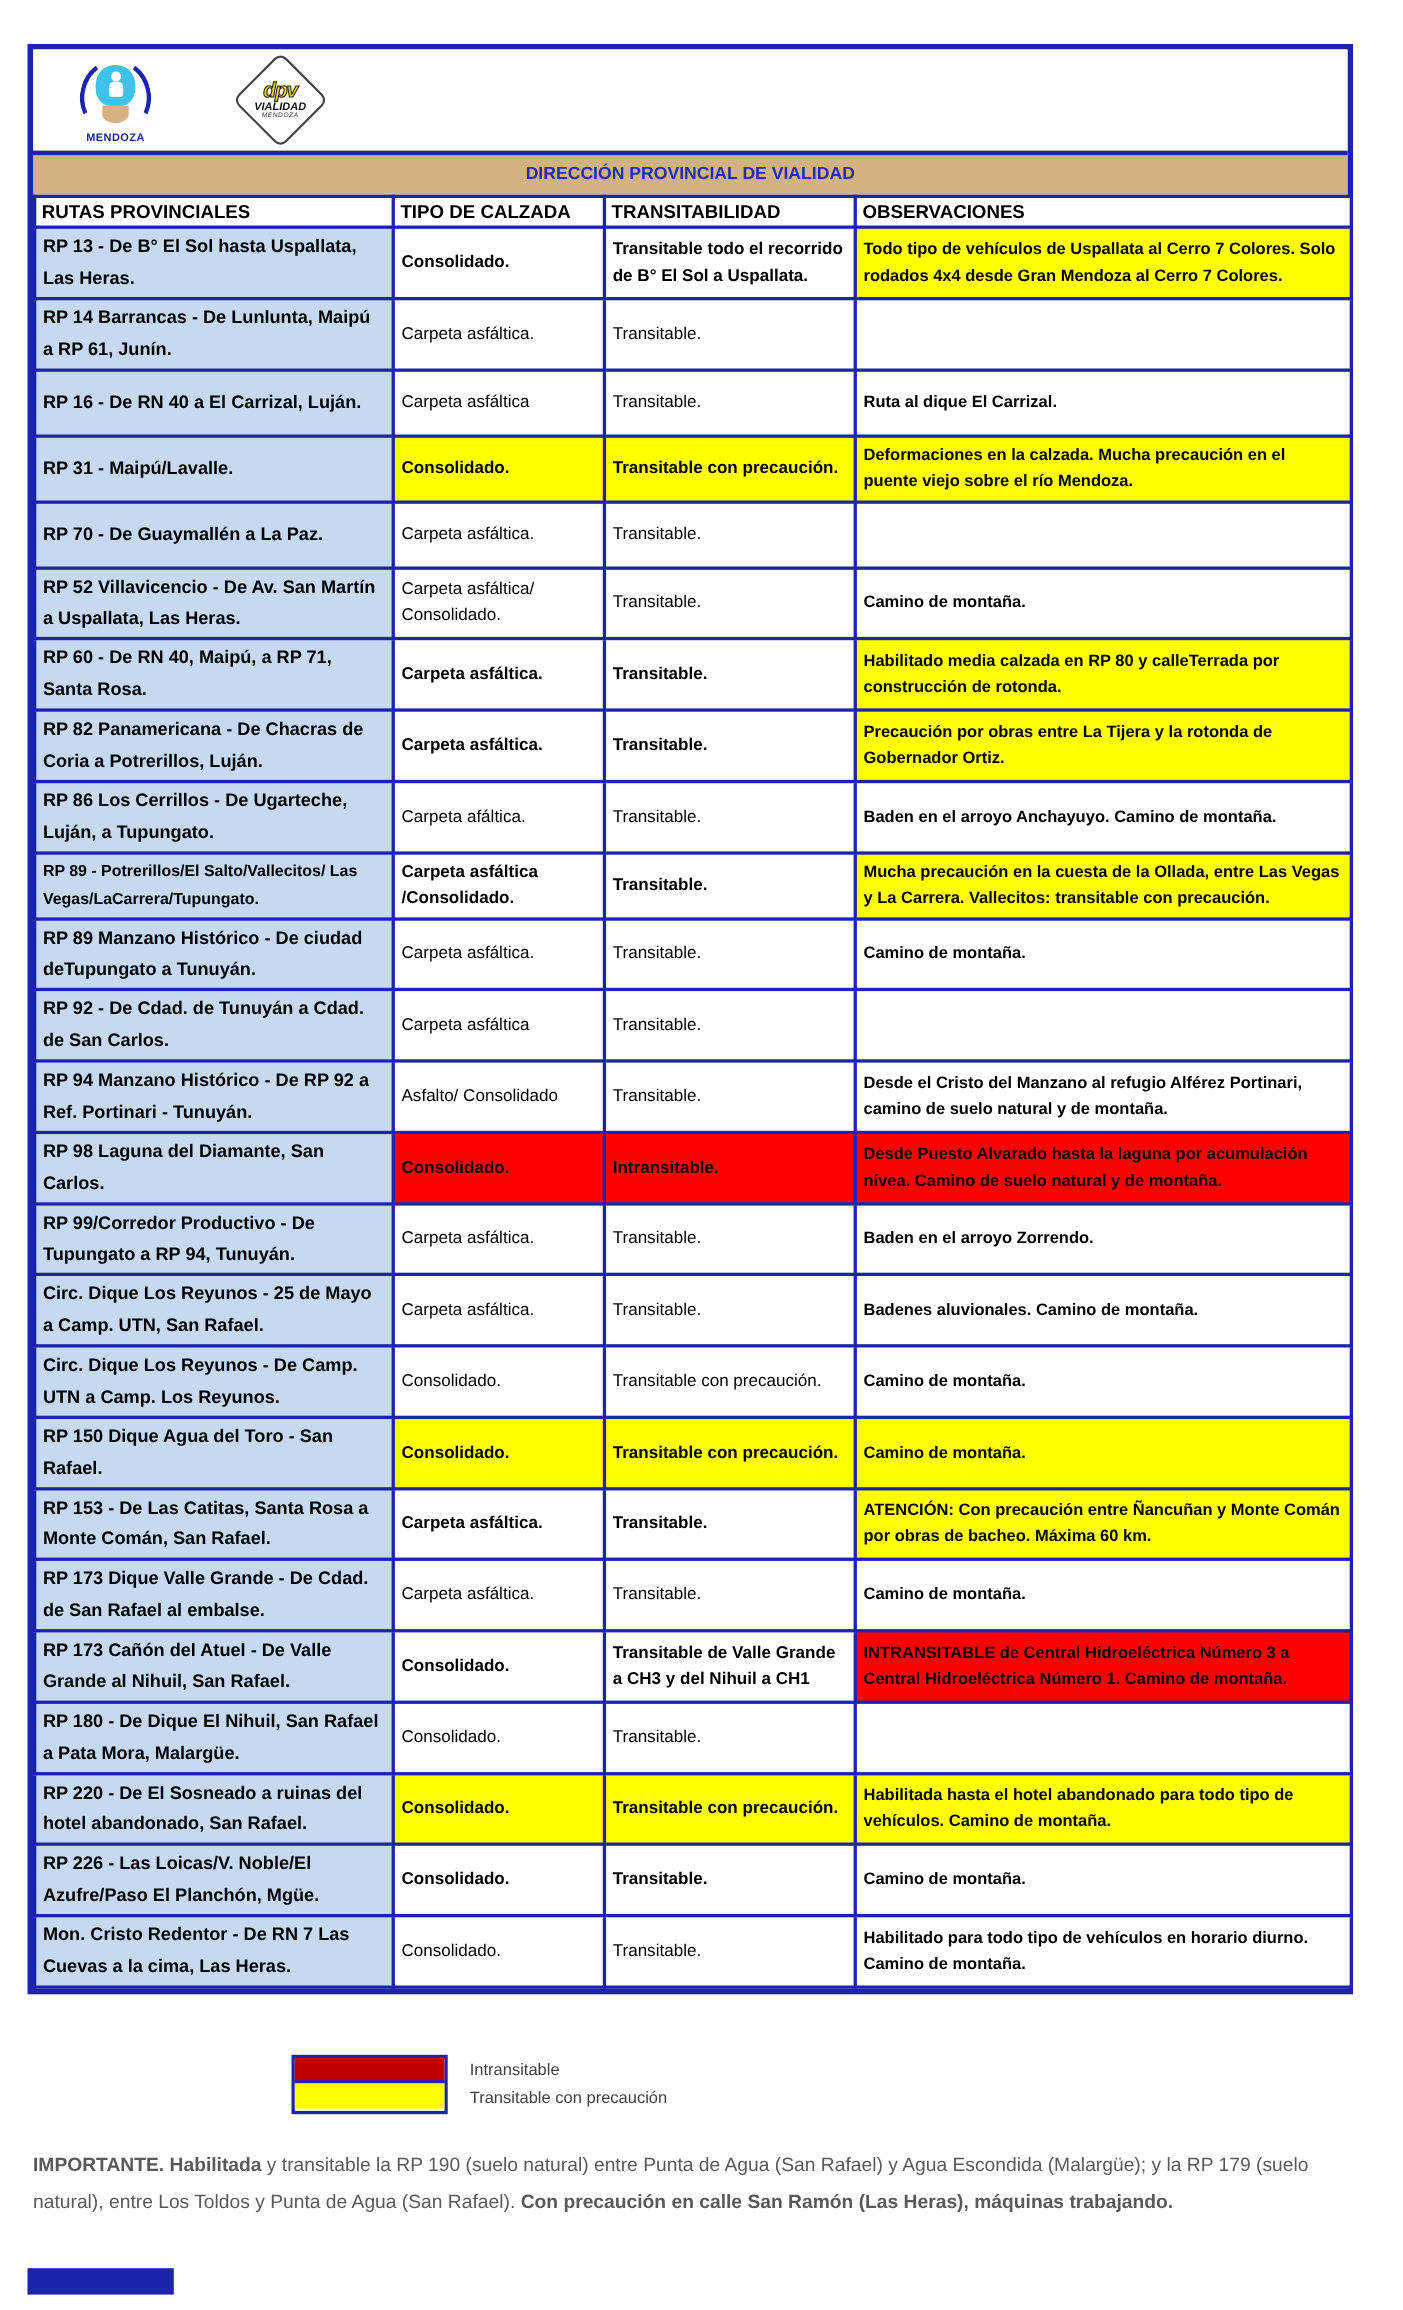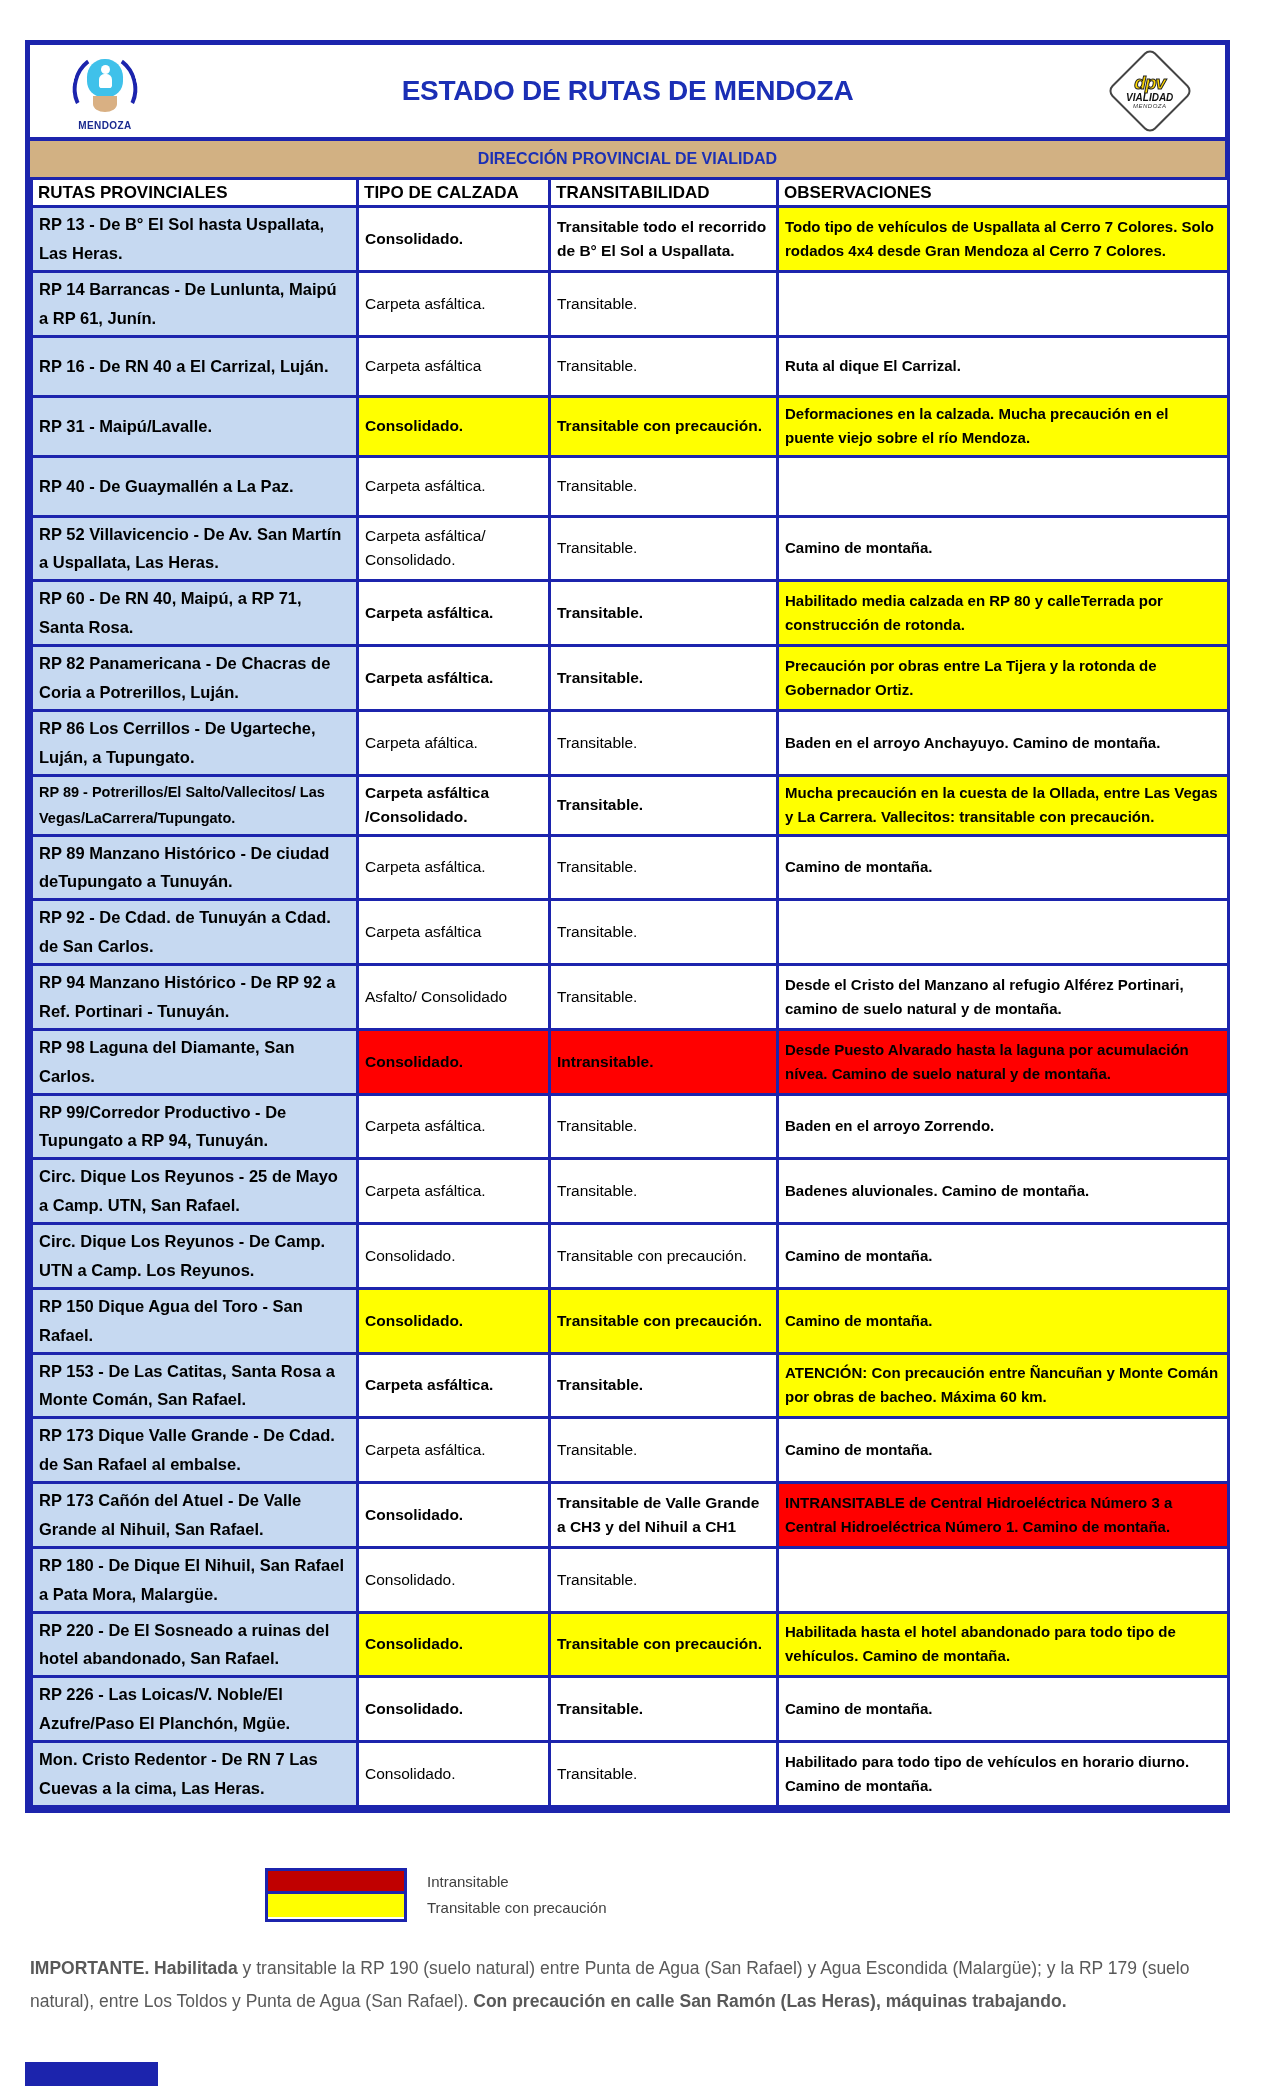--- a/index.html
+++ b/index.html
@@ -84,21 +84,20 @@
       <div class="mend-logo">
         <div class="mend-arc l"></div>
         <div class="mend-arc r"></div>
         <div class="mend-core"></div>
         <div class="mend-head"></div>
         <div class="mend-body"></div>
         <div class="mend-grape"></div>
       </div>
       <div class="mend-cap">MENDOZA</div>
     </div>
-    <div class="hdr-title">ESTADO DE RUTAS DE MENDOZA</div>
     <div class="hdr-right">
       <div class="dpv-diamond">
         <div class="dpv-inner">
           <div class="dpv-acronym">dpv</div>
           <div class="dpv-l1">VIALIDAD</div>
           <div class="dpv-l2">MENDOZA</div>
         </div>
       </div>
     </div>
   </div>
@@ -139,21 +138,21 @@
           <td class="c-pass">Transitable.</td>
           <td class="c-obs">Ruta al dique El Carrizal.</td>
         </tr>
         <tr>
           <td class="c-route">RP 31 - Maipú/Lavalle.</td>
           <td class="c-surface hl-yellow bold">Consolidado.</td>
           <td class="c-pass hl-yellow bold">Transitable con precaución.</td>
           <td class="c-obs hl-yellow bold">Deformaciones en la calzada. Mucha precaución en el puente viejo sobre el río Mendoza.</td>
         </tr>
         <tr>
-          <td class="c-route">RP 40 - De Guaymallén a La Paz.</td>
+          <td class="c-route">RP 70 - De Guaymallén a La Paz.</td>
           <td class="c-surface">Carpeta asfáltica.</td>
           <td class="c-pass">Transitable.</td>
           <td class="c-obs"></td>
         </tr>
         <tr>
           <td class="c-route">RP 52 Villavicencio - De Av. San Martín a Uspallata, Las Heras.</td>
           <td class="c-surface">Carpeta asfáltica/ Consolidado.</td>
           <td class="c-pass">Transitable.</td>
           <td class="c-obs">Camino de montaña.</td>
         </tr>

